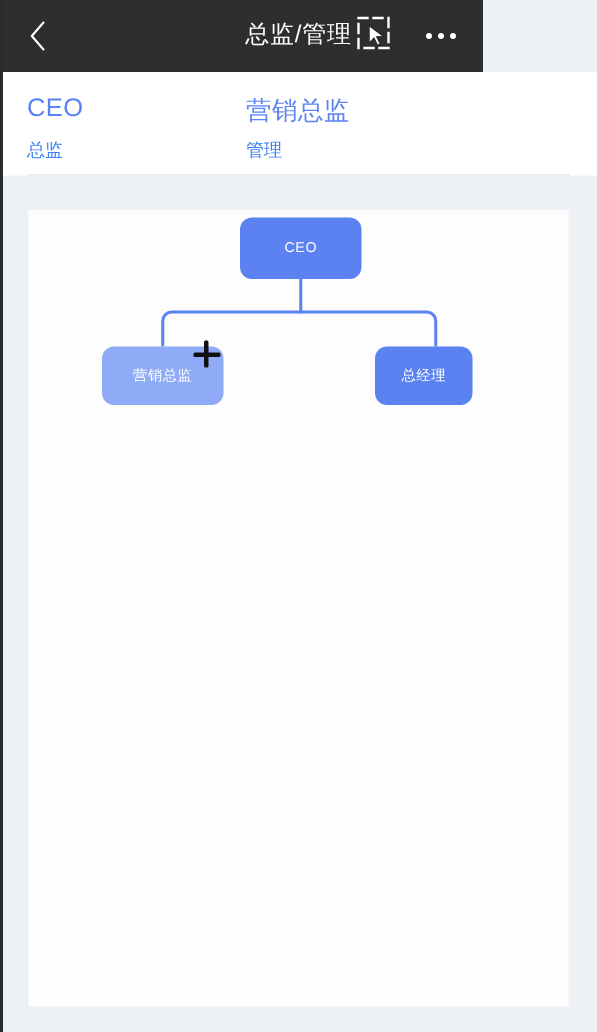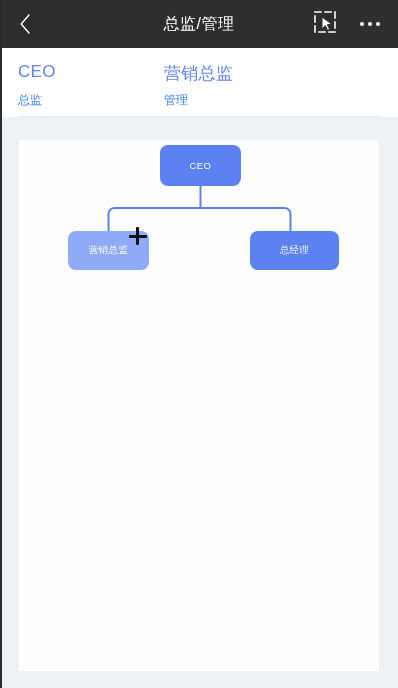--- a/index.html
+++ b/index.html
@@ -31,21 +31,21 @@
     height: 688px;
     background: #2b2b2b;
     z-index: 40;
   }
 
   
   .header {
     position: absolute;
     left: 0;
     top: 0;
-    width: 398px;
+    width: 322px;
     height: 48px;
     background: #2e2e2e;
     display: flex;
     align-items: center;
     z-index: 30;
   }
   .back-btn {
     position: absolute;
     left: 8px;
     top: 8px;
@@ -203,21 +203,21 @@
   .node.child-left {
     left: 49px;
     top: 91px;
     width: 81px;
     height: 39px;
     background: #8fabf7;
   }
   .node.child-right {
     left: 231px;
     top: 91px;
-    width: 89px;
+    width: 65px;
     height: 39px;
     background: #5b82f0;
     font-family: Liberation Serif, serif;
   }
 
   
   .plus-cursor {
     position: absolute;
     left: 110px;
     top: 87px;

